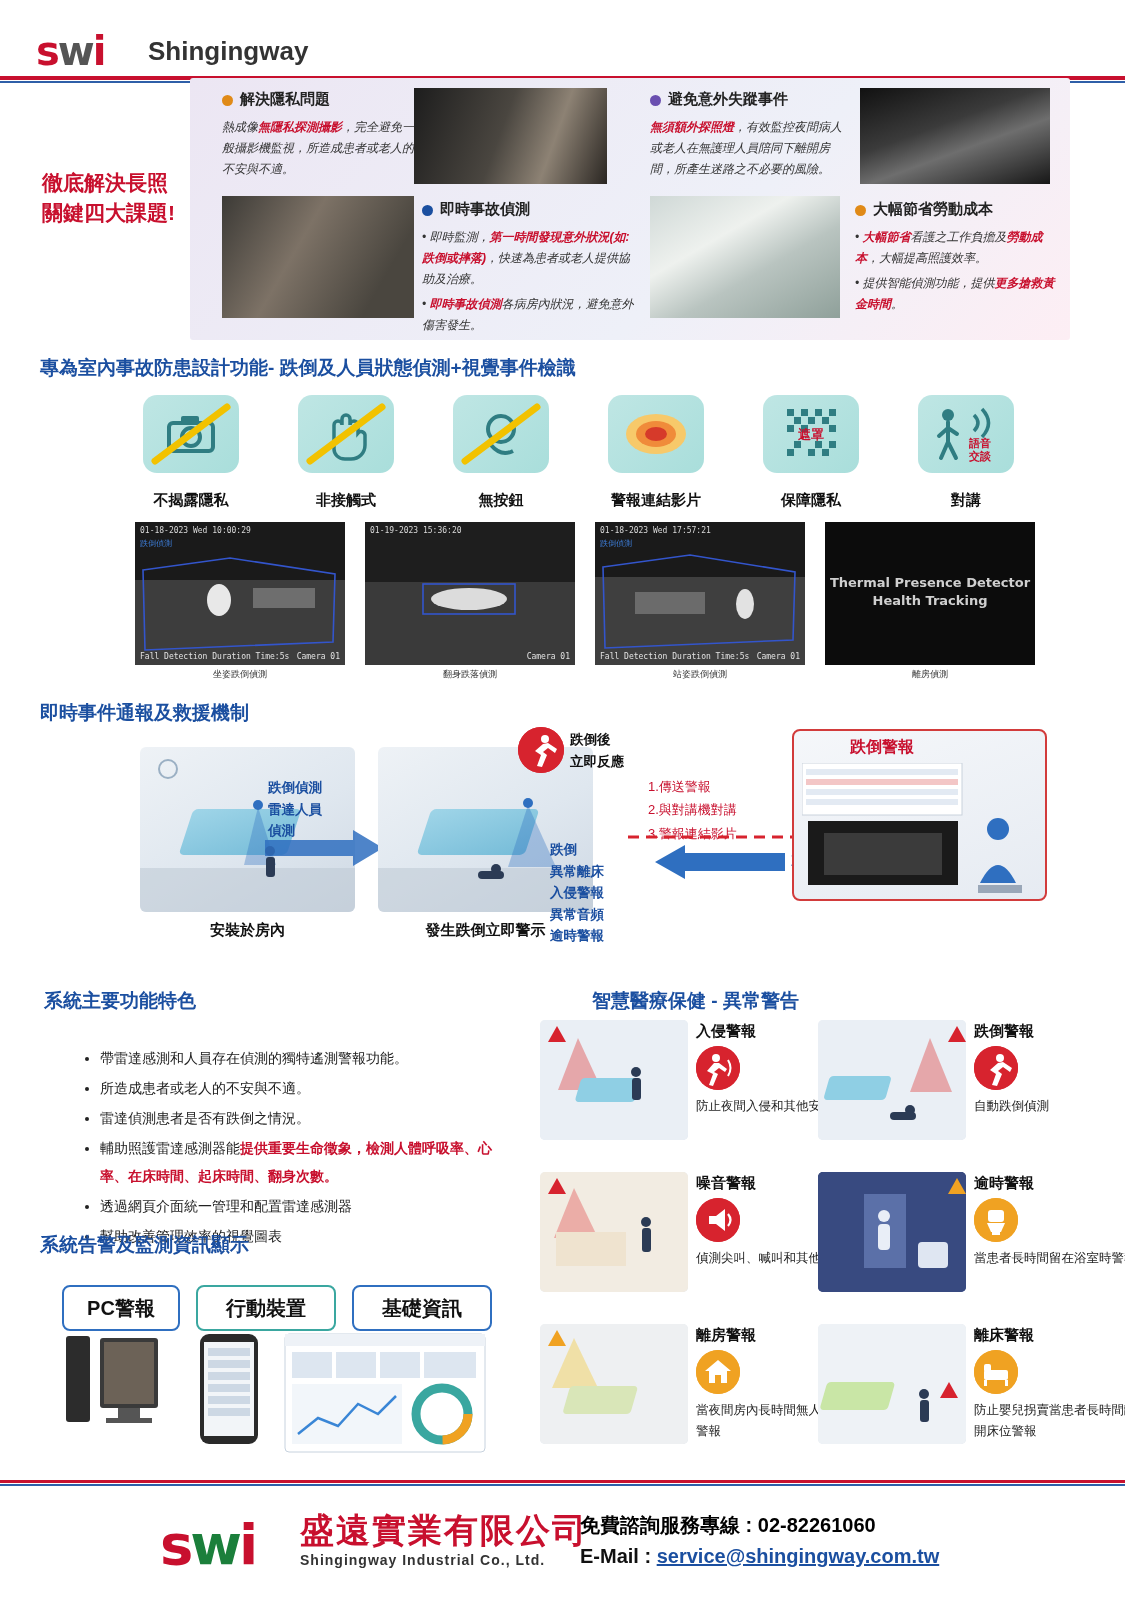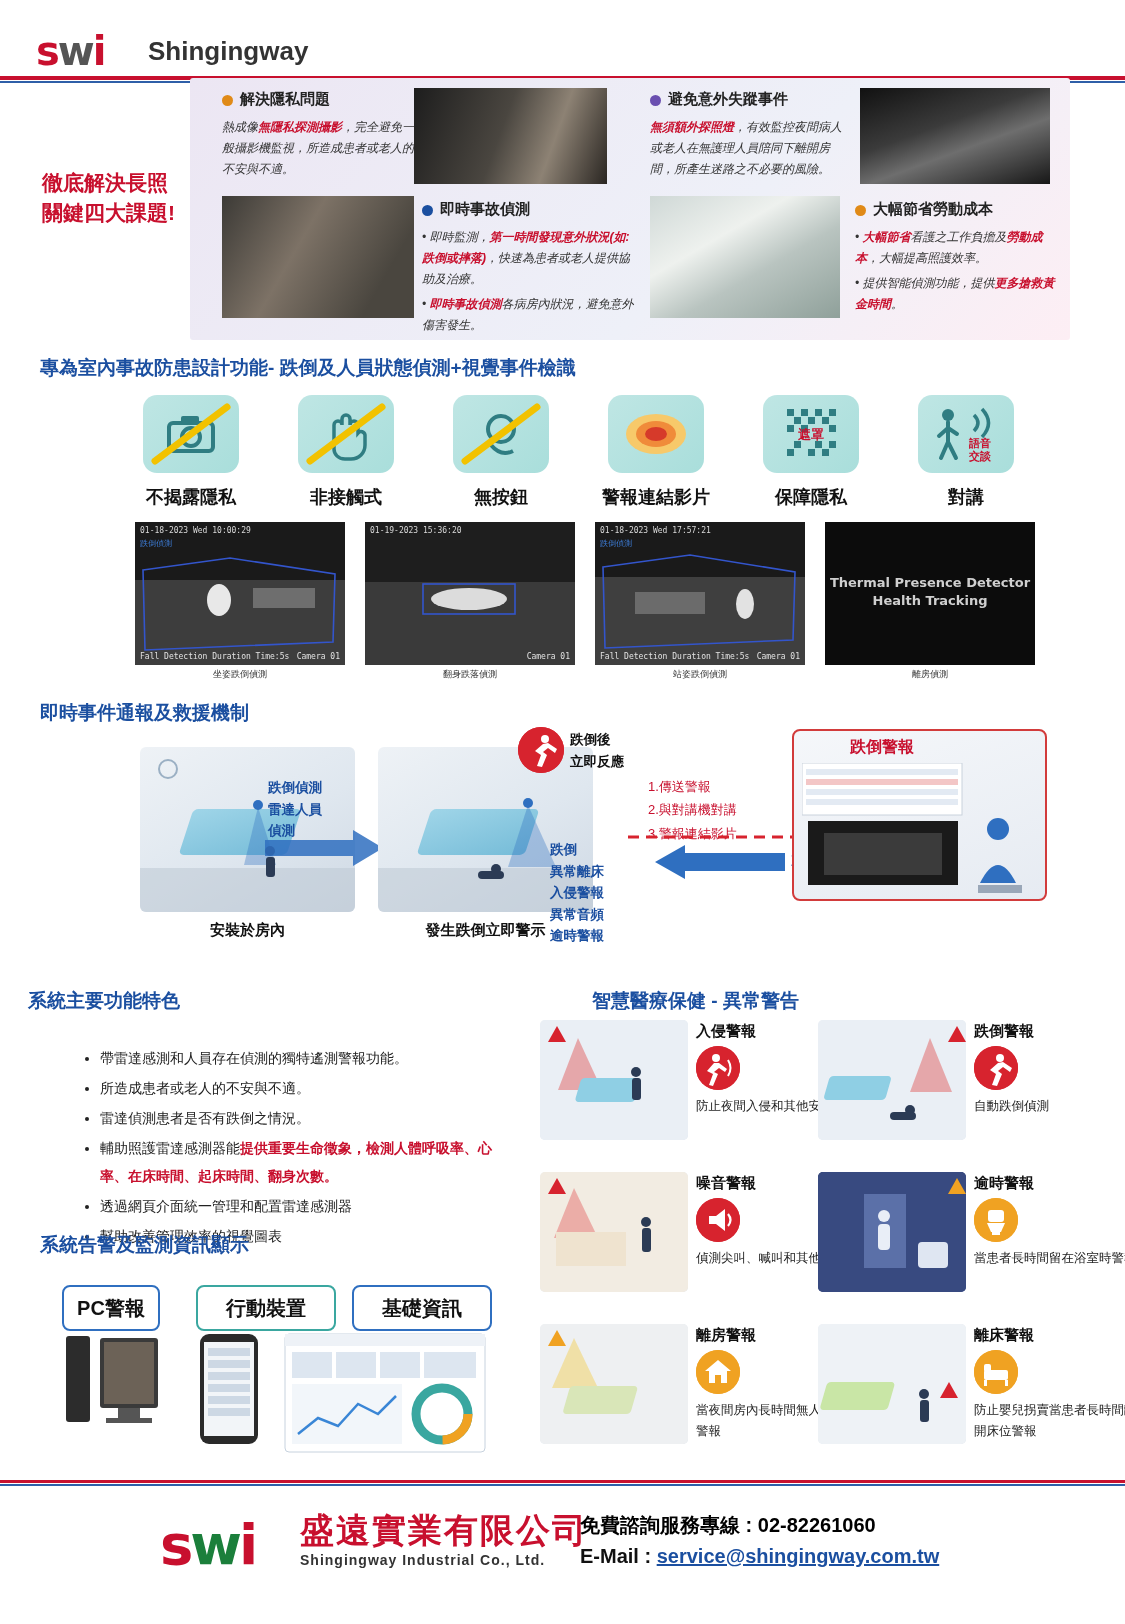--- a/index.html
+++ b/index.html
@@ -43,21 +43,21 @@
   .ph-grad4 { background:linear-gradient(150deg,#cfd8d6 0%,#eef1ee 35%,#b9c4c0 60%,#8fa09a 100%); }
 
   
   .sec-head { position:absolute; font-size:19px; font-weight:bold; color:#1b4fa0; }
 
   
   .featrow { position:absolute; left:135px; top:395px; width:900px; height:125px; }
   .feat { position:absolute; width:112px; text-align:center; }
   .feat .sq { width:96px; height:78px; margin:0 auto; border-radius:14px;
               background:linear-gradient(135deg,#bfe6e4,#a9dedb); position:relative; }
-  .feat .cap { margin-top:12px; font-size:18px; font-weight:bold; color:#111; }
+  .feat .cap { margin-top:18px; font-size:15px; font-weight:bold; color:#111; }
 
   
   .thumbs { position:absolute; left:135px; top:522px; width:900px; height:165px; }
   .thumb { position:absolute; width:210px; height:143px; background:#0c0c0c; overflow:hidden; }
   .thumb .ts { position:absolute; left:5px; top:4px; font-size:8px; color:#d9d9d9; font-family:"DejaVu Sans Mono", monospace; }
   .thumb .tag { position:absolute; left:5px; top:16px; font-size:8px; color:#3c7bd4; font-family:"DejaVu Sans Mono", monospace; }
   .thumb .bl { position:absolute; left:5px; bottom:4px; font-size:8px; color:#e2e2e2; font-family:"DejaVu Sans Mono", monospace; }
   .thumb .br { position:absolute; right:5px; bottom:4px; font-size:8px; color:#e2e2e2; font-family:"DejaVu Sans Mono", monospace; }
   .thumb-cap { position:absolute; top:146px; width:210px; text-align:center; font-size:9px; color:#333; }
   .tp-title { position:absolute; left:0; right:0; top:52px; text-align:center; color:#cfcfcf; font-size:13px; font-weight:bold; font-family:"DejaVu Sans", sans-serif; line-height:1.4; }
@@ -405,32 +405,32 @@
         <rect x="22" y="70" width="118" height="42" fill="#3b3b3b"></rect>
         <g fill="#2f6fc0">
             <circle cx="196" cy="66" r="11"></circle>
             <path d="M178 120 q18-36 36 0z"></path>
           </g>
         <rect x="176" y="122" width="44" height="8" fill="#9aa7b8"></rect>
       </svg>
     </div>
   </div>
 
-  <div class="sec-head" style="left:28px; top:988px;">系統主要功能特色</div>
+  <div class="sec-head" style="left:44px; top:988px;">系統主要功能特色</div>
   <ul class="bul-list">
     <li>帶雷達感測和人員存在偵測的獨特遙測警報功能。</li>
     <li>所造成患者或老人的不安與不適。</li>
     <li>雷達偵測患者是否有跌倒之情況。</li>
     <li><span>輔助照護雷達感測器能</span><span class="em-red">提供重要生命徵象，檢測人體呼吸率、心率、在床時間、起床時間、翻身次數。</span></li>
     <li>透過網頁介面統一管理和配置雷達感測器</li>
     <li>幫助改善管理效率的視覺圖表</li>
   </ul>
 
   <div class="sec-head" style="left:40px; top:1232px;">系統告警及監測資訊顯示</div>
-  <div class="pill" style="left:62px; top:1285px; width:98px; border-color:#2f6fc0; color:#111;text-align:center;">PC警報</div>
+  <div class="pill" style="left:62px; top:1285px; width:118px; border-color:#2f6fc0; color:#111;text-align:center;">PC警報</div>
   <div class="pill" style="left:196px; top:1285px; width:140px; border-color:#3aa7a0; color:#111;">行動裝置</div>
   <div class="pill" style="left:352px; top:1285px; width:140px; border-color:#2f6fc0; color:#111;">基礎資訊</div>
 
   <div class="devices">
     <svg width="430" height="130" viewBox="0 0 430 130">
 
       <rect x="6" y="6" width="24" height="86" rx="3" fill="#2c2c2c"></rect>
       <rect x="40" y="8" width="58" height="70" rx="3" fill="#3a3a3a"></rect>
       <rect x="44" y="12" width="50" height="62" fill="#6c6257"></rect>
       <rect x="58" y="78" width="22" height="10" fill="#555"></rect>

